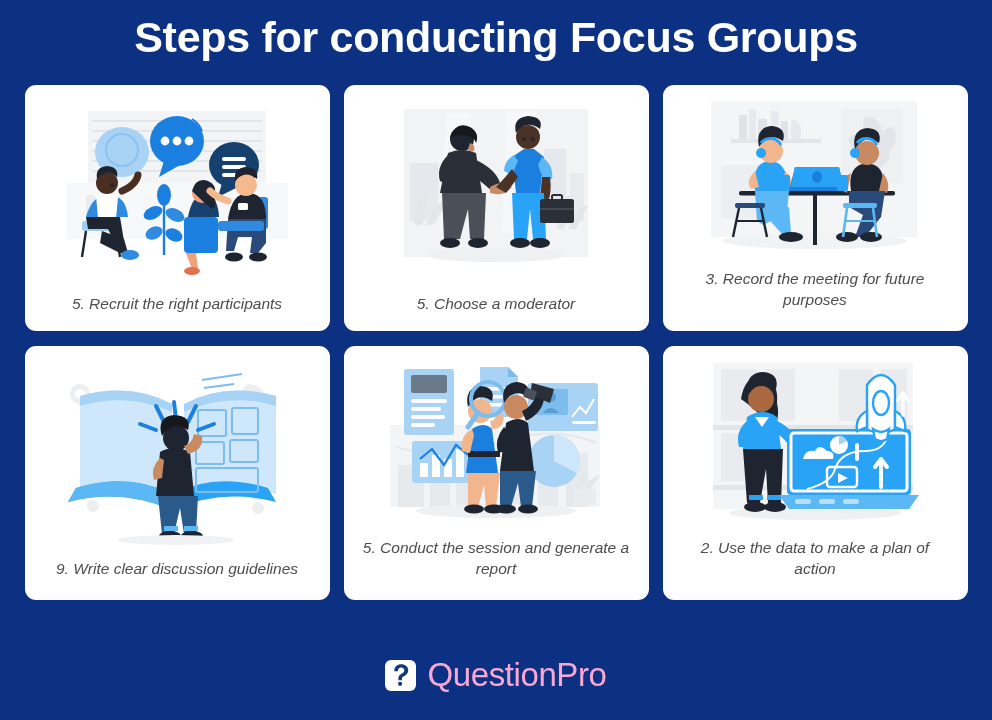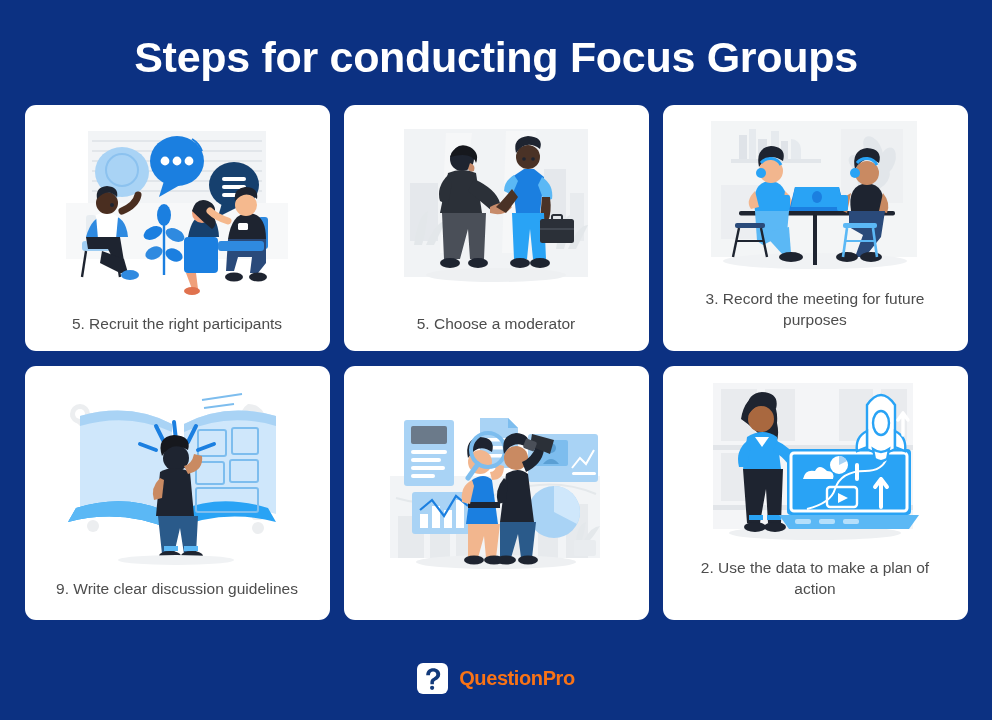--- a/index.html
+++ b/index.html
@@ -8,36 +8,36 @@
     background:#0c3182;
     font-family:"Liberation Sans","DejaVu Sans",sans-serif;
     -webkit-font-smoothing:antialiased;
   }
   .poster{position:relative;width:992px;height:720px;box-sizing:border-box;}
 
   
   .title{
     text-align:center;color:#ffffff;
     font-size:43px;font-weight:bold;letter-spacing:-0.3px;
-    line-height:1;padding-top:36px;margin:0 0 26px 0;
+    line-height:1;padding-top:16px;margin:0 0 26px 0;
     font-family:"Liberation Sans","DejaVu Sans",sans-serif;
   }
 
   
   .grid{
     display:grid;
     grid-template-columns:repeat(3,305px);
     grid-template-rows:246px 254px;
     gap:15px 14px;
     justify-content:center;
   }
   .card{
     background:#ffffff;border-radius:11px;
     display:flex;flex-direction:column;align-items:center;
-    overflow:hidden;box-sizing:border-box;
+    overflow:hidden;box-sizing:border-box;font-style:italic;
   }
   .art{
     width:100%;flex:1 1 auto;
     display:flex;align-items:center;justify-content:center;
     padding-top:6px;box-sizing:border-box;
   }
   .caption{
     color:#4d4d4d;font-size:15.5px;line-height:1.35;
     text-align:center;padding:0 18px 16px;box-sizing:border-box;
     width:100%;
@@ -47,21 +47,21 @@
   
   .footer{
     position:absolute;left:0;right:0;bottom:26px;
     display:flex;align-items:center;justify-content:center;gap:11px;
   }
   .logo-mark{
     width:31px;height:31px;background:#ffffff;border-radius:6px;
     display:flex;align-items:center;justify-content:center;
   }
   .logo-word{
-    color:#f97316;font-size:20px;font-weight:bold;letter-spacing:-0.4px;
+    color:#f9a8d4;font-size:33px;font-weight:normal;letter-spacing:-0.4px;
   }
 </style>
 </head>
 <body>
 
 <div class="poster">
 
   <h1 class="title">Steps for conducting Focus Groups</h1>
 
   <div class="grid">
@@ -394,20 +394,21 @@
           <rect x="148" y="34" width="12" height="10" rx="2" fill="#4a4f58" transform="rotate(20 154 39)"></rect>
           <path d="M124 116 h36 l-4 36 h-11 l-3 -24 l-7 24 h-11z" fill="#2a5a8a"></path>
           <ellipse cx="130" cy="154" rx="10" ry="4.5" fill="#1e2430"></ellipse>
           <ellipse cx="152" cy="154" rx="10" ry="4.5" fill="#1e2430"></ellipse>
 
           <path d="M200 134 q2 -16 10 -18 q-2 12 -4 18z" fill="#e4e8eb"></path>
           <path d="M208 134 q8 -14 16 -14 q-6 10 -10 14z" fill="#e4e8eb"></path>
           <rect x="198" y="134" width="22" height="16" rx="2" fill="#e9ecef"></rect>
         </svg>
       </div>
+      <div class="caption">5. Conduct the session and generate a report</div>
     </div>
 
     <div class="card two-line">
       <div class="art">
         <svg width="240" height="180" viewBox="0 0 240 180">
 
           <rect x="18" y="8" width="200" height="146" fill="#f4f5f7"></rect>
           <g fill="#e9ebee">
             <rect x="26" y="14" width="36" height="52"></rect>
             <rect x="70" y="14" width="30" height="52"></rect>

